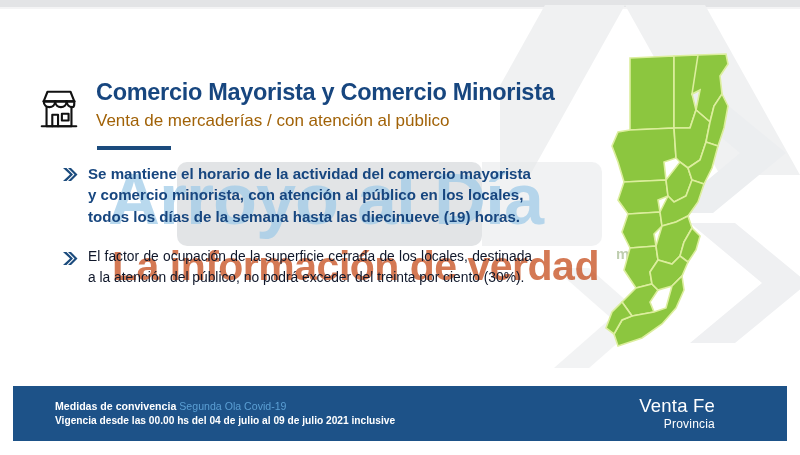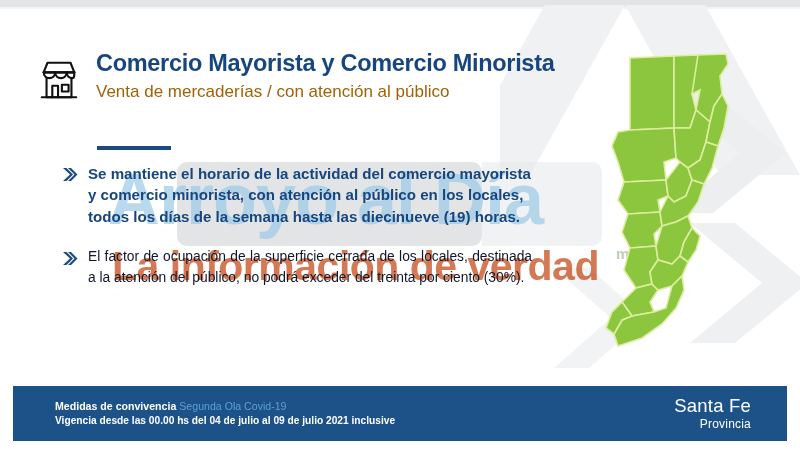--- a/index.html
+++ b/index.html
@@ -45,21 +45,21 @@
   }
   .chev {
     position: absolute;
     opacity: 1;
   }
 
   
   .header {
     position: absolute;
     left: 36px;
-    top: 50px;
+    top: 79px;
     display: flex;
     align-items: flex-start;
     justify-content: flex-end;
   }
   .store-icon {
     width: 46px;
     height: 48px;
     margin-right: 14px;
     flex: 0 0 auto;
     margin-top: 6px;
@@ -202,21 +202,21 @@
     position: absolute;
     left: 13px;
     top: 386px;
     width: 774px;
     height: 55px;
     background: #1d5288;
     display: flex;
     align-items: center;
     justify-content: space-between;
     box-sizing: border-box;
-    padding: 0 18px 0 42px;
+    padding: 0 54px 0 42px;
   }
   .footer-left {
     color: #ffffff;
   }
   .f-line1 {
     font-size: 10.6px;
     line-height: 1.35;
     white-space: nowrap;
   }
   .f-bold {
@@ -365,20 +365,20 @@
   </div>
 
   <div class="footer">
     <div class="footer-left">
       <div class="f-line1">
         <span class="f-bold">Medidas de convivencia</span><span class="f-accent">Segunda Ola Covid-19</span>
       </div>
       <div class="f-line2">Vigencia desde las 00.00 hs del 04 de julio al 09 de julio 2021 inclusive</div>
     </div>
     <div class="footer-right">
-      <div class="brand-main">Santa Fe</div>
+      <div class="brand-main">Venta Fe</div>
       <div class="brand-sub">Provincia</div>
     </div>
   </div>
 
   <div class="bottom-gap"></div>
 
 </div>
 
 </body></html>

